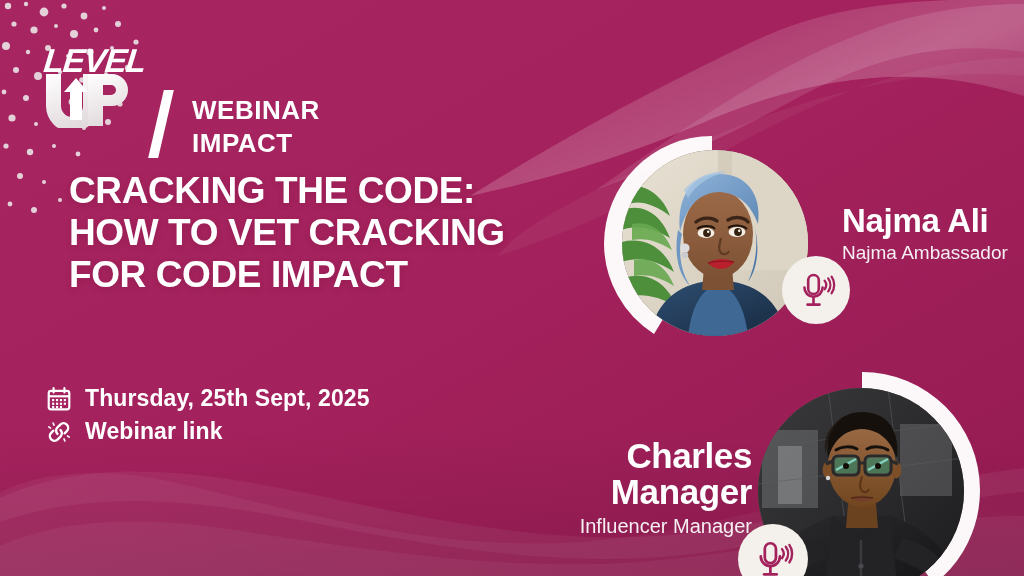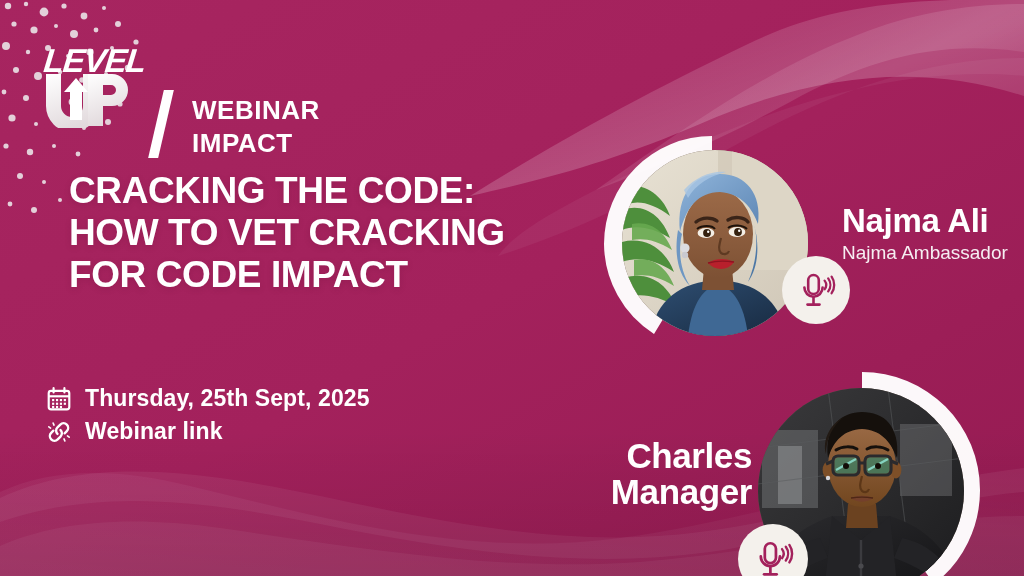--- a/index.html
+++ b/index.html
@@ -466,16 +466,17 @@
           <path d="M28.6,10.6 a7,7 0 0 1 0,8.6" stroke-width="2.3"></path>
           <path d="M32.2,8.4 a11,11 0 0 1 0,13" stroke-width="2.3"></path>
           <path d="M35.6,6.6 a14.6,14.6 0 0 1 0,16.6" stroke-width="2.3"></path>
         </g>
       </svg>
     </div>
 
     <div id="sp2-text">
       <div class="sp-name">Charles</div>
       <div class="sp-name">Manager</div>
+      <div class="sp-role">Influencer Manager</div>
     </div>
   </div>
 
 </div>
 
 </body></html>

